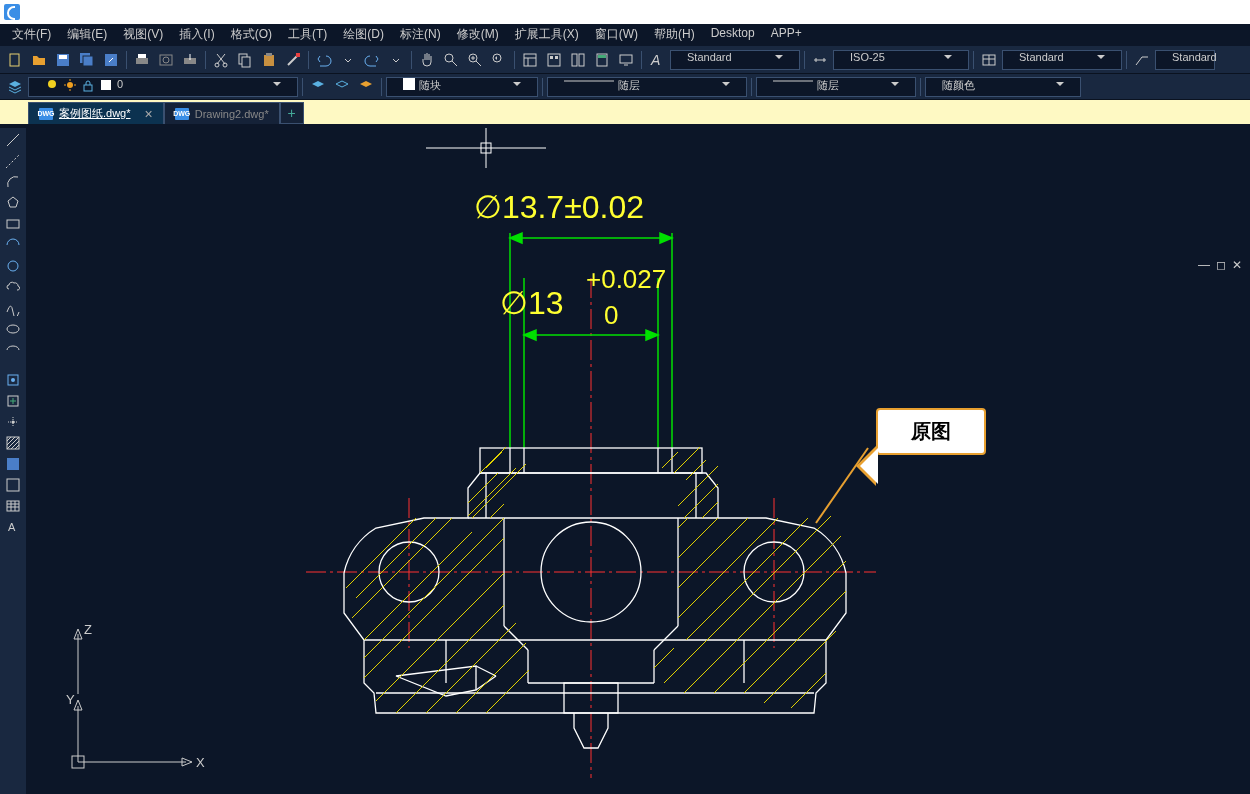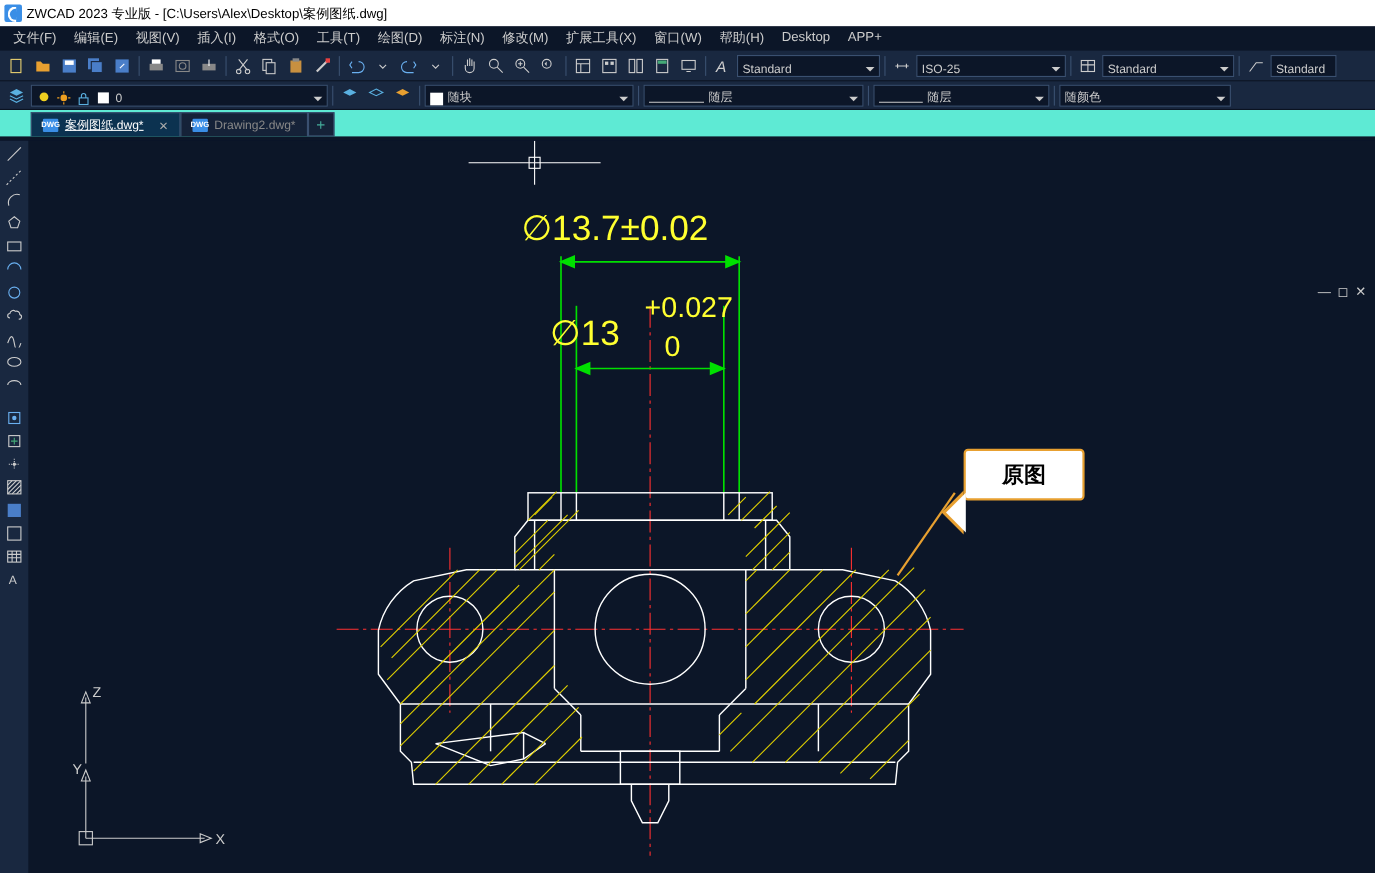--- a/index.html
+++ b/index.html
@@ -7,23 +7,23 @@
 .titlebar{height:24px;background:#fff;display:flex;align-items:center;padding:0 4px;font-size:12px;color:#000}
 .titlebar .logo{width:16px;height:16px;background:#3a8ee6;margin-right:4px;border-radius:2px;position:relative}
 .titlebar .logo::after{content:"";position:absolute;left:3px;top:2px;width:6px;height:10px;border:2px solid #fff;border-right:none;border-radius:10px 0 0 10px}
 .menubar{height:22px;background:#0c1628;display:flex;padding:0 4px;font-size:12px;color:#ccc}
 .menubar span{padding:2px 8px;cursor:pointer}
 .toolbar{height:28px;background:#192840;display:flex;align-items:center;padding:0 4px;gap:2px;border-bottom:1px solid #0a1220}
 .toolbar.t2{height:26px}
 .tbtn{width:22px;height:22px;display:flex;align-items:center;justify-content:center;cursor:pointer;border-radius:2px}
 .tbtn svg{width:16px;height:16px}
 .sep{width:1px;height:18px;background:#3a5070;margin:0 2px}
-.dropdown{height:20px;background:#0c1628;border:1px solid #3a5070;display:flex;align-items:flex-end;padding:0 4px;font-size:11px;color:#ccc;cursor:pointer;gap:4px}
+.dropdown{height:20px;background:#0c1628;border:1px solid #3a5070;display:flex;align-items:flex-start;padding:0 16px;font-size:11px;color:#ccc;cursor:pointer;gap:4px}
 .dropdown .arrow{margin-left:auto;border:4px solid transparent;border-top-color:#ccc;margin-top:4px}
-.tabs{height:24px;background:#5eead4;display:flex;align-items:flex-end;padding-left:28px}
+.tabs{height:24px;background:#fef9c3;display:flex;align-items:flex-end;padding-left:28px}
 .tab{height:22px;padding:0 10px;display:flex;align-items:center;gap:6px;font-size:11px;color:#888;background:#152238;border:1px solid #3a5070;border-bottom:none;cursor:pointer}
 .tab.active{background:#0c3250;color:#fff}
 .tab .dwgicon{width:14px;height:12px;background:#3a8ee6;font-size:7px;color:#fff;display:flex;align-items:center;justify-content:center;font-weight:bold;border-radius:1px}
 .tab .close{font-size:14px;color:#aaa;margin-left:8px}
 .newtab{width:24px;height:22px;background:#152238;border:1px solid #3a5070;display:flex;align-items:center;justify-content:center;color:#4a9;font-size:14px;cursor:pointer}
 .workspace{position:absolute;left:0;top:128px;right:0;bottom:0;background:#0c1628;display:flex}
 .vtoolbar{width:26px;background:#192840;display:flex;flex-direction:column;align-items:center;padding-top:2px;gap:1px}
 .vbtn{width:22px;height:20px;display:flex;align-items:center;justify-content:center;cursor:pointer}
 .vbtn svg{width:16px;height:16px}
 .canvas{flex:1;position:relative;background:#0c1628}
@@ -35,21 +35,20 @@
 .wincontrols span{cursor:pointer}
 .ucs{position:absolute;left:40px;bottom:20px}
 .zaxis{position:absolute;left:40px;bottom:95px}
 svg text{font-family:Arial}
 </style>
 </head>
 <body>
 
 <div class="titlebar">
   <div class="logo"></div>
-  <span>ZWCAD 2023 专业版 - [C:\Users\Alex\Desktop\案例图纸.dwg]</span>
 </div>
 
 <div class="menubar">
   <span>文件(F)</span>
   <span>编辑(E)</span>
   <span>视图(V)</span>
   <span>插入(I)</span>
   <span>格式(O)</span>
   <span>工具(T)</span>
   <span>绘图(D)</span>
@@ -292,21 +291,21 @@
       <svg viewBox="0 0 16 16">
         <path d="M8 2l6 3-6 3-6-3z" fill="none" stroke="#5ab0e0"></path>
       </svg>
     </div>
   <div class="tbtn">
       <svg viewBox="0 0 16 16">
         <path d="M8 2l6 3-6 3-6-3z" fill="#e8a030"></path>
       </svg>
     </div>
   <div class="sep"></div>
-  <div class="dropdown" style="width:190px">
+  <div class="dropdown" style="width:152px">
     <svg width="12" height="12">
         <rect width="12" height="12" fill="#fff"></rect>
       </svg>
     <span>随块</span>
       <span class="arrow"></span>
   </div>
   <div class="sep"></div>
   <div class="dropdown" style="width:200px">
     <svg width="50" height="6">
         <line x1="0" y1="3" x2="50" y2="3" stroke="#ccc"></line>

